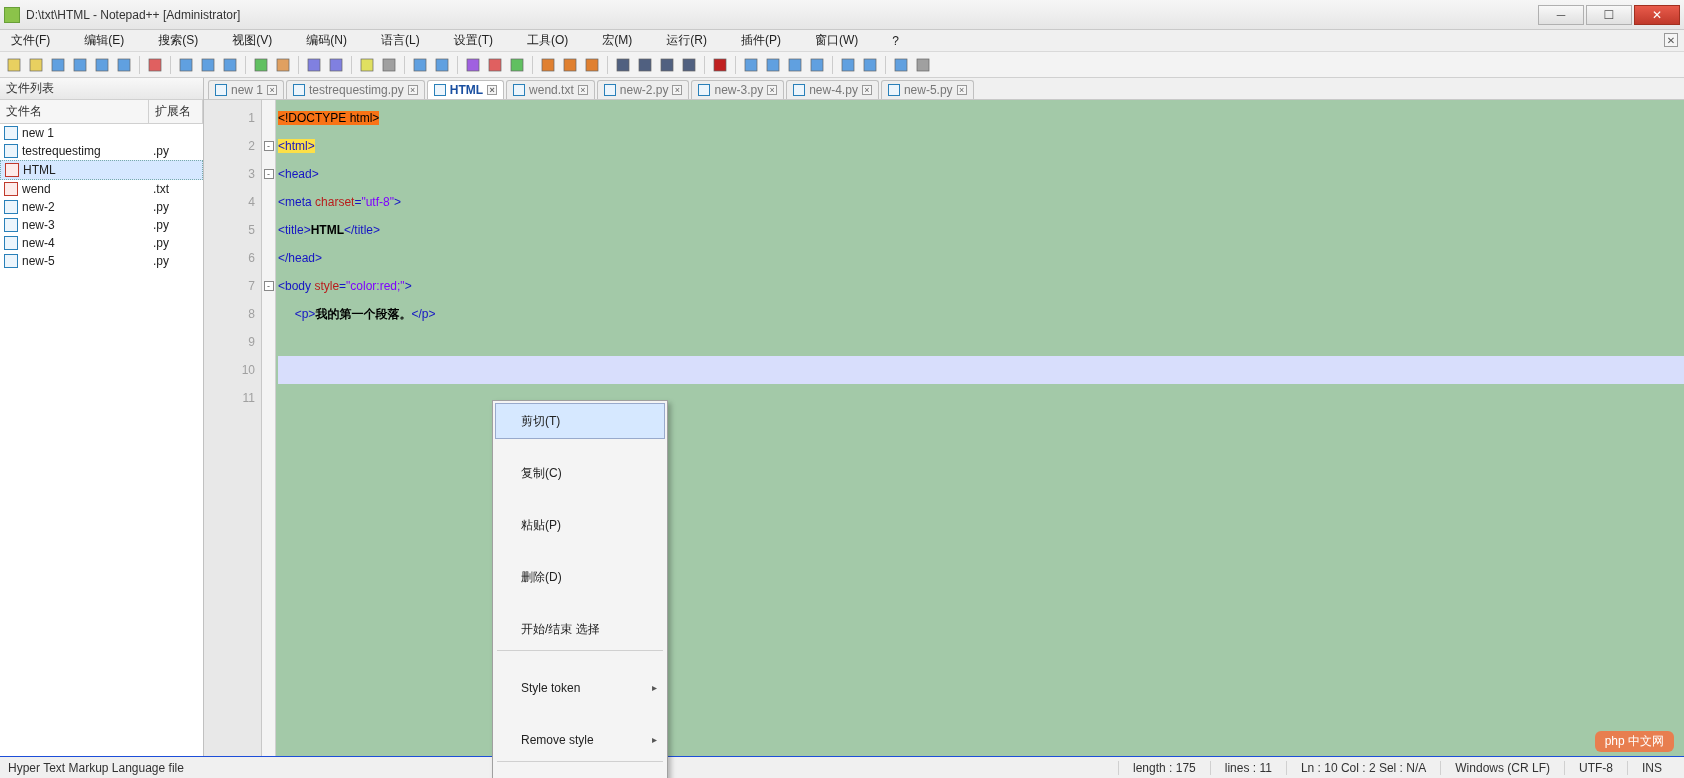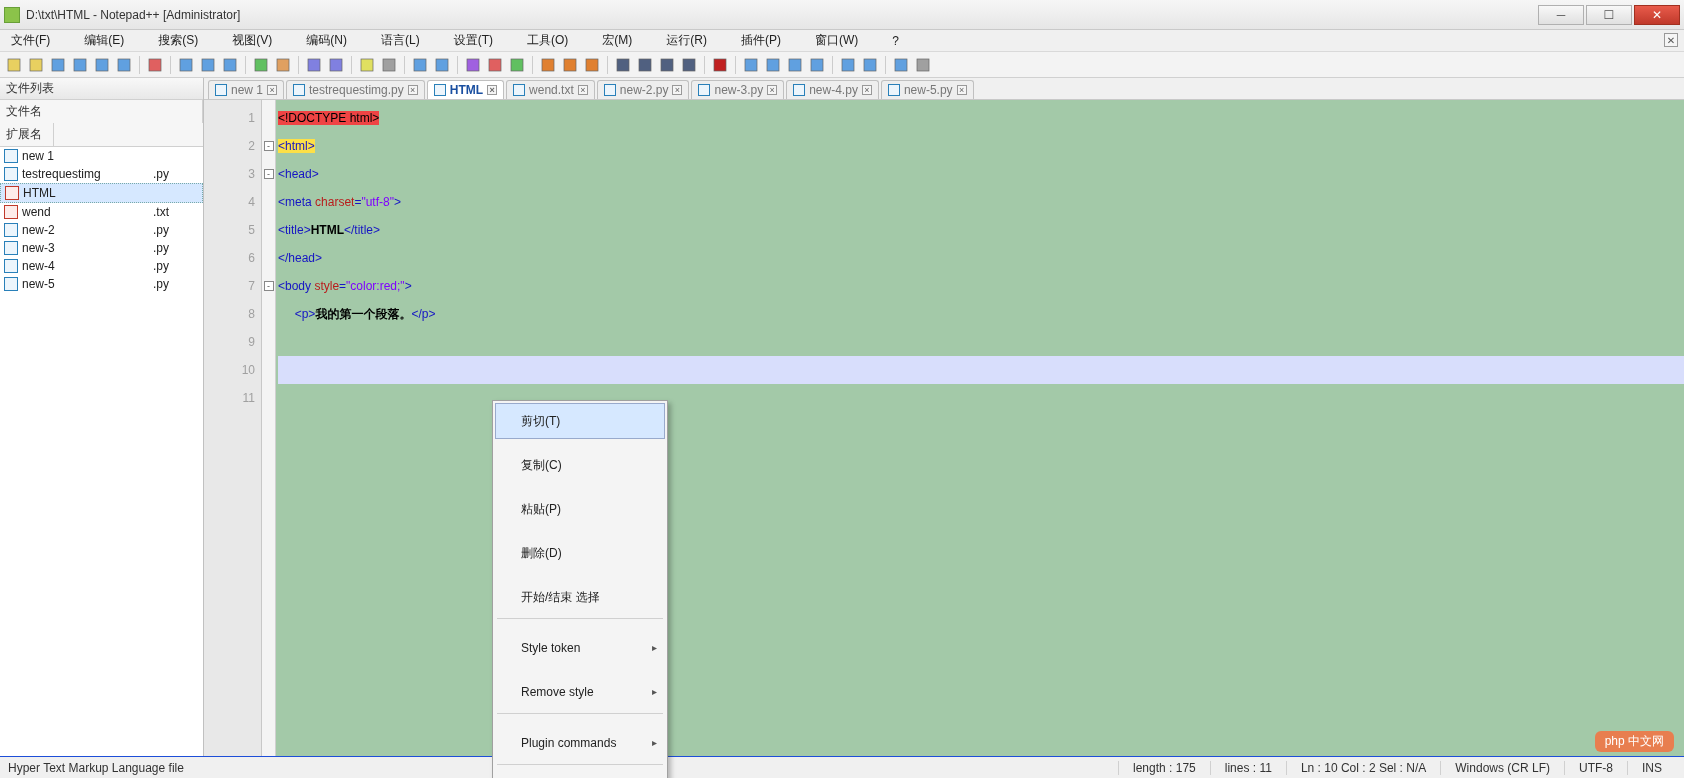--- a/index.html
+++ b/index.html
@@ -21,21 +21,21 @@
 
 .toolbar { height:26px; background:#f3f3f3; border-bottom:1px solid #d0d0d0; display:flex; align-items:center; padding:0 4px; gap:2px; }
 .tbtn { width:20px; height:20px; border:1px solid transparent; display:flex; align-items:center; justify-content:center; }
 .tsep { width:1px; height:18px; background:#ccc; margin:0 3px; }
 .tbtn svg { width:14px; height:14px; }
 
 
 .content { display:flex; height:calc(100% - 30px - 22px - 26px - 22px); }
 .sidebar { width:204px; border-right:1px solid #c0c0c0; background:#fff; display:flex; flex-direction:column; }
 .side-title { background:linear-gradient(#f8f8f8,#e8e8e8); border-bottom:1px solid #d0d0d0; padding:2px 6px; color:#333; }
-.side-head { display:flex; border-bottom:1px solid #d0d0d0; background:#f6f6f6;flex-direction:column; }
+.side-head { display:flex; border-bottom:1px solid #d0d0d0; background:#f6f6f6; }
 .side-head div { padding:3px 6px; border-right:1px solid #d0d0d0; color:#333; }
 .side-head .c1 { flex:1; }
 .side-head .c2 { width:54px;font-family:Liberation Serif, serif; }
 .side-list { flex:1; overflow:auto; }
 .side-row { display:flex; align-items:center; padding:2px 4px; }
 .side-row.selected { background:#d6e8ff; border:1px dotted #7aa; }
 .side-row .fico { width:14px; height:14px; margin-right:4px; border:1px solid #2980b9; background:#ecf5fc; position:relative; }
 .side-row .fico.red { border-color:#c0392b; background:#fdecea; }
 .side-row .nm { flex:1; color:#222; }
 .side-row .ext { width:46px; color:#222; }
@@ -53,26 +53,26 @@
 .fold { width:14px; background:#f4f4f4; border-right:1px solid #d0d0d0; padding-top:4px; }
 .fold .m { width:10px; height:10px; border:1px solid #888; margin:0 auto; font-size:9px; line-height:8px; text-align:center; color:#555; background:#fff; }
 .fold .sp { height:28px; display:flex; align-items:center; }
 .code { flex:1; padding:4px 0 0 2px; }
 .code .ln { height:28px; white-space:pre; }
 .code .hl-line { background:#d8defc; }
 .tag { color:#1514c4; }
 .attr { color:#b91c1c; }
 .str { color:#7f00ff; }
 .txt { color:#000; font-weight:bold; }
-.sel { background:#ef4444; }
+.sel { background:#f97316; }
 .selhtml { background:#fde047; }
 
 
 .ctx { position:absolute; left:288px; top:300px; width:176px; background:#f4f4f4; border:1px solid #a0a0a0; box-shadow:3px 3px 5px rgba(0,0,0,.25); z-index:50; padding:2px; }
-.ctx .ci { padding:12px 18px 4px 26px; color:#222; position:relative; }
+.ctx .ci { padding:20px 18px 4px 26px; color:#222; position:relative; }
 .ctx .ci:hover, .ctx .ci.hov { background:#d6e8ff; border:1px solid #9ac; padding:3px 17px 3px 25px; }
 .ctx .csep { height:1px; background:#d0d0d0; margin:3px 2px; }
 .ctx .arrow::after { content:"▸"; position:absolute; right:8px; color:#555; font-size:10px; }
 
 
 .status { height:22px; background:#f0f0f0; border-top:1px solid #1d4ed8; display:flex; align-items:center; padding:0 8px; color:#333; }
 .status .sp { flex:1; }
 .status .cell { padding:0 14px; border-left:1px solid #d0d0d0; }
 
 

